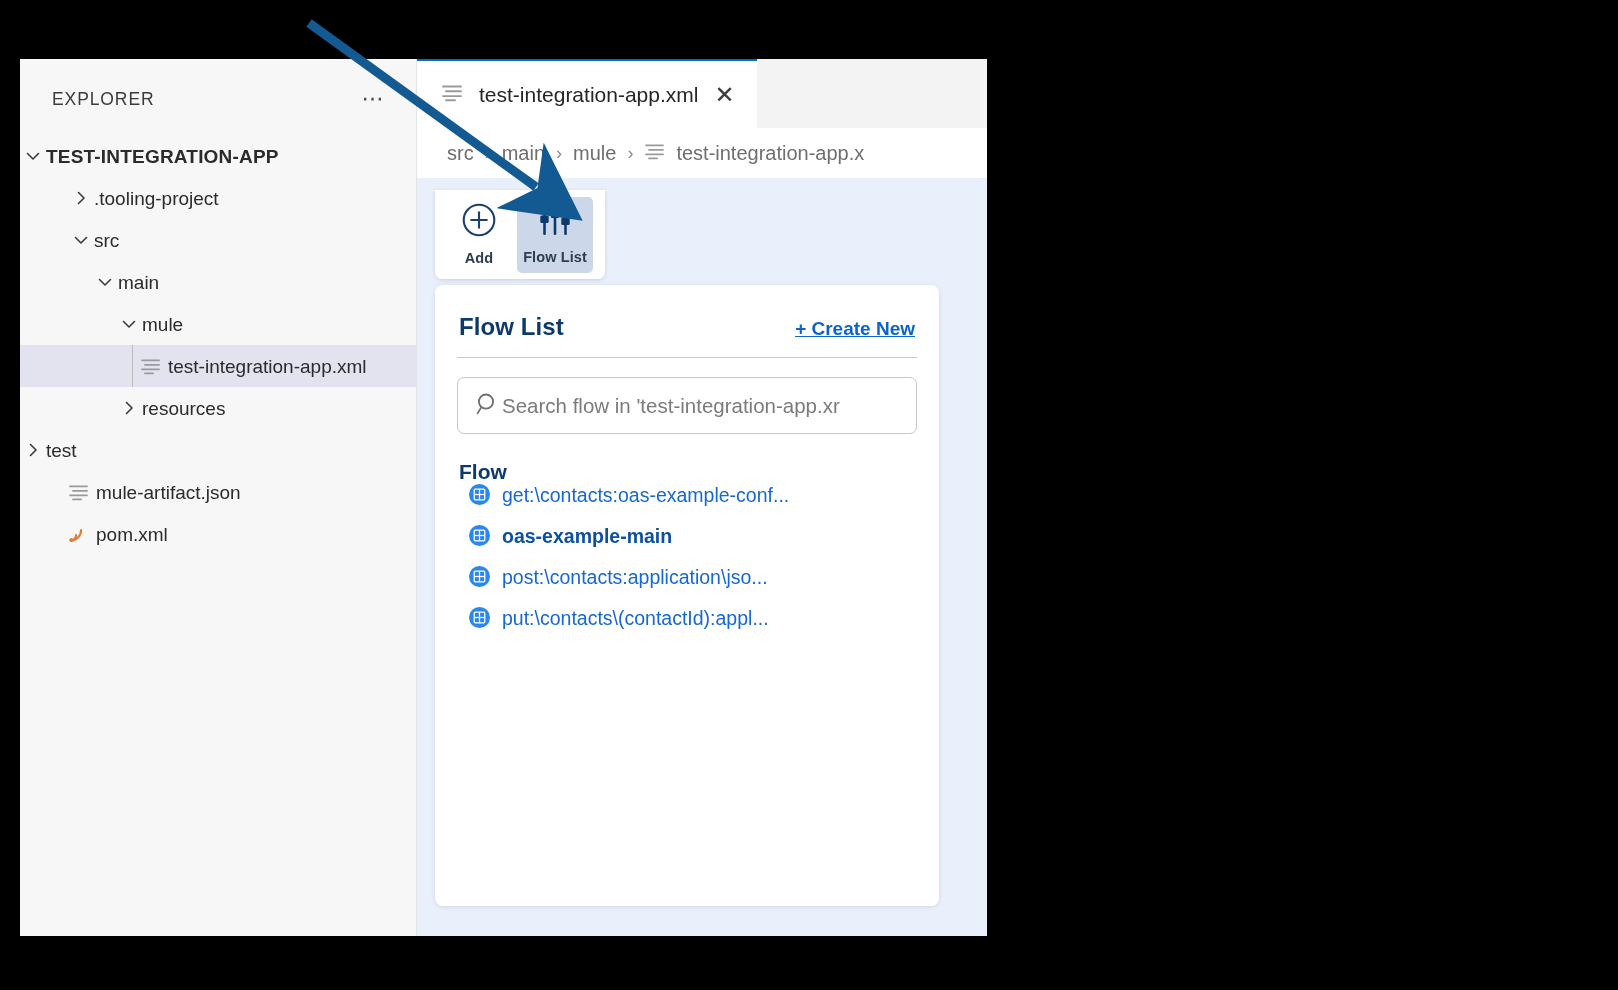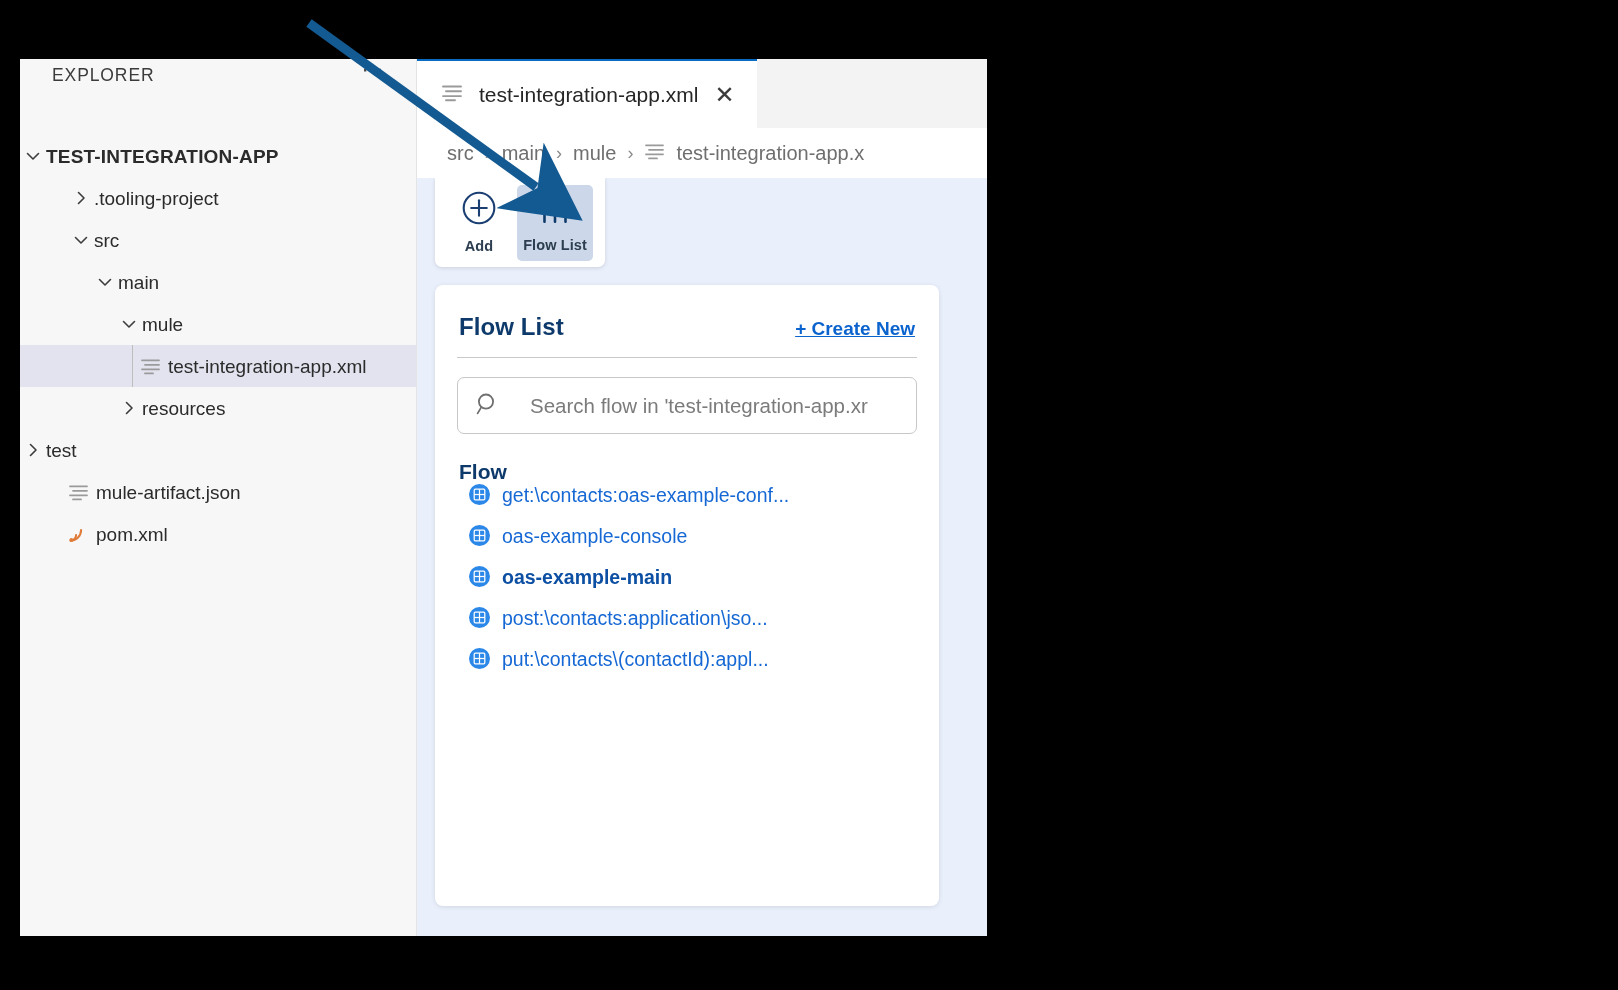--- a/index.html
+++ b/index.html
@@ -23,23 +23,23 @@
     width: 397px;
     height: 100%;
     background: #f7f7f7;
     border-right: 1px solid #e4e4e4;
     flex: 0 0 397px;
     position: relative;
   }
   .explorer-header {
     height: 68px;
     display: flex;
-    align-items: flex-start;
+    align-items: center;
     justify-content: space-between;
-    padding: 6px 30px 0 32px;
+    padding: 12px 30px 0 32px;
   }
   .explorer-title {
     font-size: 17.5px;
     letter-spacing: 0.9px;
     color: #3b3b3b;
     font-weight: 400;
   }
   .ellipsis-icon {
     color: #4a4a4a;
     font-size: 22px;
@@ -153,21 +153,21 @@
     flex: 1 1 auto;
     background: #e9effb;
     position: relative;
     overflow: hidden;
     padding-left: 18px;
   }
 
   
   .toolbar {
     position: absolute;
-    left: 18px; top: 0;
+    left: 18px; top: 12px;
     width: 170px;
     height: 89px;
     background: #ffffff;
     border-radius: 0 0 7px 7px;
     box-shadow: 0 1px 4px rgba(0,0,0,0.13);
     display: flex;
     align-items: center;
     padding: 0 6px;
   }
   .tool-btn {
@@ -224,21 +224,21 @@
     cursor: pointer;
     white-space: nowrap;
   }
   .fp-search {
     margin-top: 19px;
     height: 57px;
     border: 1px solid #c7c7c7;
     border-radius: 7px;
     display: flex;
     align-items: center;
-    gap: 30px;
+    gap: 2px;
     padding: 0 18px;
     overflow: hidden;
     cursor: text;
   }
   .fp-search-text {
     font-size: 20.5px;
     color: #7b7b7b;
     white-space: nowrap;
   }
   .fp-group {
@@ -500,33 +500,20 @@
                 <svg width="21" height="21" viewBox="0 0 21 21" class="fp-ico">
                   <circle cx="10.5" cy="10.5" r="10.5" fill="#2b87e8"></circle>
                   <g stroke="#ffffff" stroke-width="1.25" fill="none">
                     <rect x="5.2" y="5.2" width="10.6" height="10.6" rx="1.1"></rect>
                     <line x1="10.5" y1="5.2" x2="10.5" y2="15.8"></line>
                     <line x1="5.2" y1="10.5" x2="15.8" y2="10.5"></line>
                   </g>
                 </svg>
               </span>
               <span class="fp-item-label">get:\contacts:oas-example-conf...</span>
-            </div>
-            <div class="fp-item">
-              <span style="display: flex;">
-                <svg width="21" height="21" viewBox="0 0 21 21" class="fp-ico">
-                  <circle cx="10.5" cy="10.5" r="10.5" fill="#2b87e8"></circle>
-                  <g stroke="#ffffff" stroke-width="1.25" fill="none">
-                    <rect x="5.2" y="5.2" width="10.6" height="10.6" rx="1.1"></rect>
-                    <line x1="10.5" y1="5.2" x2="10.5" y2="15.8"></line>
-                    <line x1="5.2" y1="10.5" x2="15.8" y2="10.5"></line>
-                  </g>
-                </svg>
-              </span>
-              <span class="fp-item-label">oas-example-console</span>
             </div>
             <div class="fp-item current">
               <span style="display: flex;">
                 <svg width="21" height="21" viewBox="0 0 21 21" class="fp-ico">
                   <circle cx="10.5" cy="10.5" r="10.5" fill="#2b87e8"></circle>
                   <g stroke="#ffffff" stroke-width="1.25" fill="none">
                     <rect x="5.2" y="5.2" width="10.6" height="10.6" rx="1.1"></rect>
                     <line x1="10.5" y1="5.2" x2="10.5" y2="15.8"></line>
                     <line x1="5.2" y1="10.5" x2="15.8" y2="10.5"></line>
                   </g>

